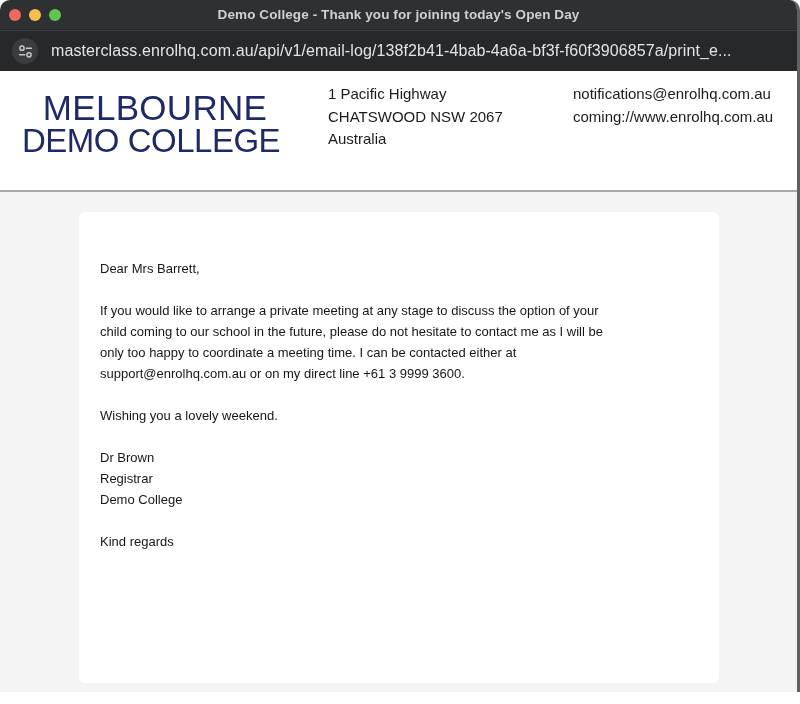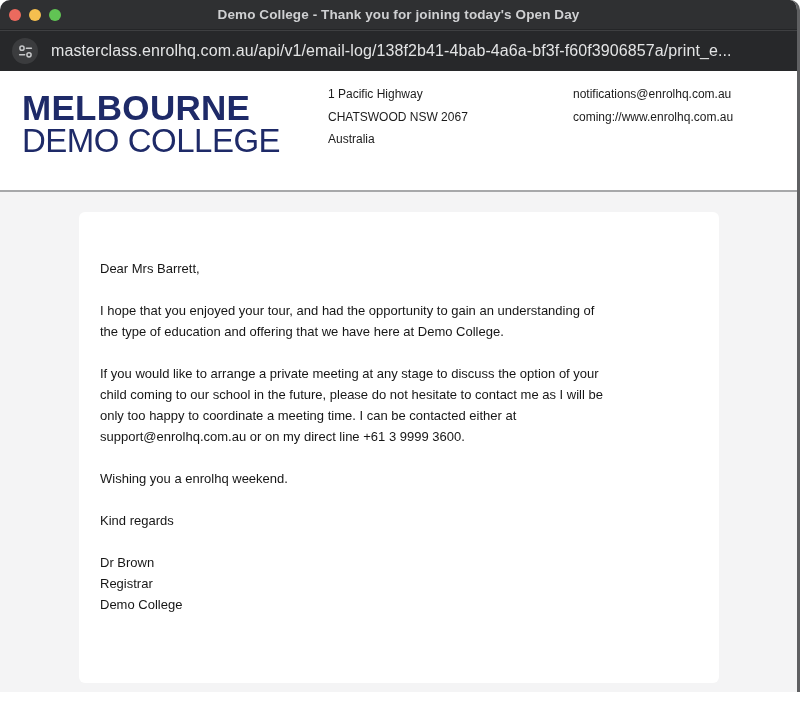--- a/index.html
+++ b/index.html
@@ -39,23 +39,23 @@
     margin-left:13px; font-size:16px; color:#e3e4e5;
     white-space:nowrap; overflow:hidden; letter-spacing:0.1px;
   }
 
   
   .letterhead {
     position:relative; height:121px; flex:0 0 121px;
     background:#ffffff; border-bottom:2px solid #a7a8aa;
   }
   .logo { position:absolute; left:22px; top:20px; color:#1e2a68; }
-  .logo-line1 { font-size:35px; line-height:34px; font-weight:700; letter-spacing:0.3px; }
+  .logo-line1 { font-size:35px; line-height:34px; font-weight:400; letter-spacing:0.3px;text-align:center; }
   .logo-line2 { font-size:34px; line-height:30px; font-weight:500; letter-spacing:-0.5px; transform:scaleX(0.97); transform-origin:left; }
-  .lh-col { position:absolute; top:12px; font-size:12px; line-height:22.5px; color:#1b1b1b; white-space:pre-line; }
+  .lh-col { position:absolute; top:12px; font-size:15px; line-height:22.5px; color:#1b1b1b; white-space:pre-line; }
   .lh-address { left:328px; }
   .lh-contact { left:573px; }
 
   
   .page-body { flex:1 1 auto; background:#f4f4f5; position:relative; }
   .letter-card {
     position:absolute; left:79px; top:20px;
     width:640px; height:471px;
     background:#ffffff; border-radius:6px;
     padding:46px 21px 20px 21px;
@@ -103,27 +103,25 @@
     <div class="lh-col lh-address">1 Pacific Highway
 CHATSWOOD NSW 2067
 Australia</div>
     <div class="lh-col lh-contact">notifications@enrolhq.com.au
 coming://www.enrolhq.com.au</div>
   </div>
 
   <div class="page-body">
     <div class="letter-card">
       <p>Dear Mrs Barrett,</p>
-      <p>I hope that you enjoyed your tour, and had the opportunity to gain an understanding of
-the type of education and offering that we have here at Demo College.</p>
       <p>If you would like to arrange a private meeting at any stage to discuss the option of your
 child coming to our school in the future, please do not hesitate to contact me as I will be
 only too happy to coordinate a meeting time. I can be contacted either at
 support@enrolhq.com.au or on my direct line +61 3 9999 3600.</p>
-      <p>Wishing you a enrolhq weekend.</p>
-      <p>Kind regards</p>
+      <p>Wishing you a lovely weekend.</p>
       <p>Dr Brown
 Registrar
 Demo College</p>
+      <p>Kind regards</p>
     </div>
   </div>
 
 </div>
 
 </body></html>

